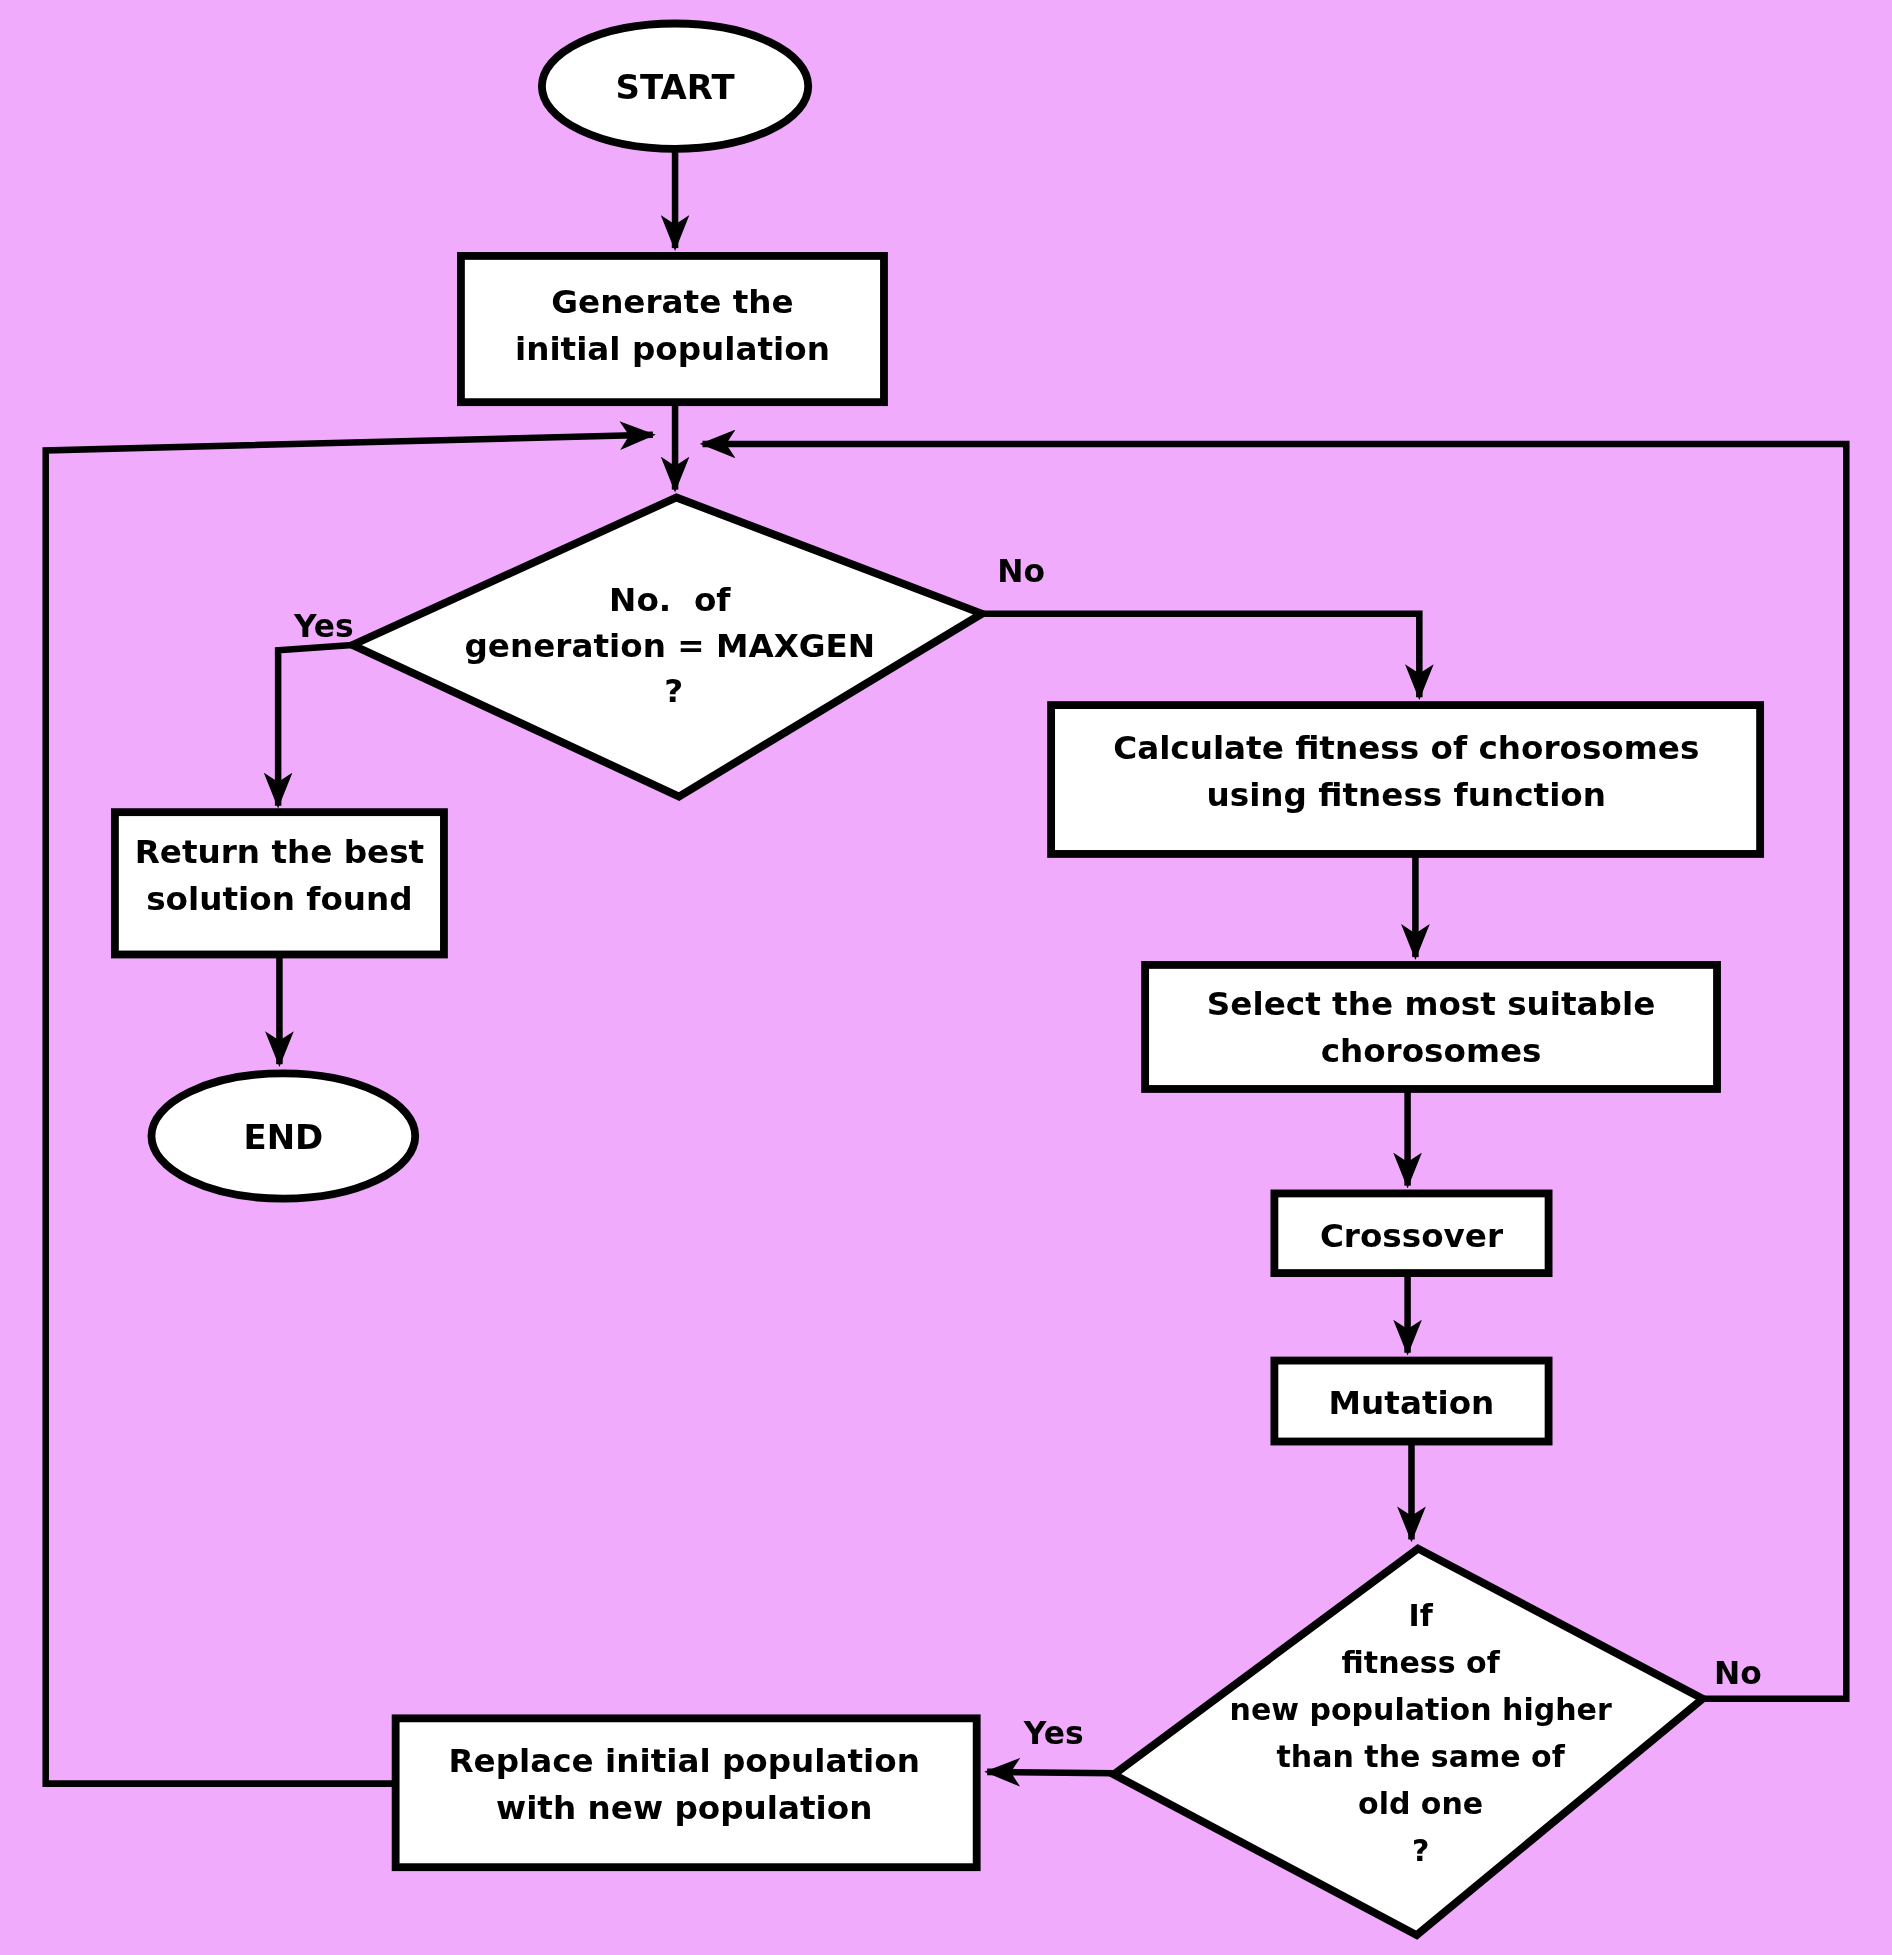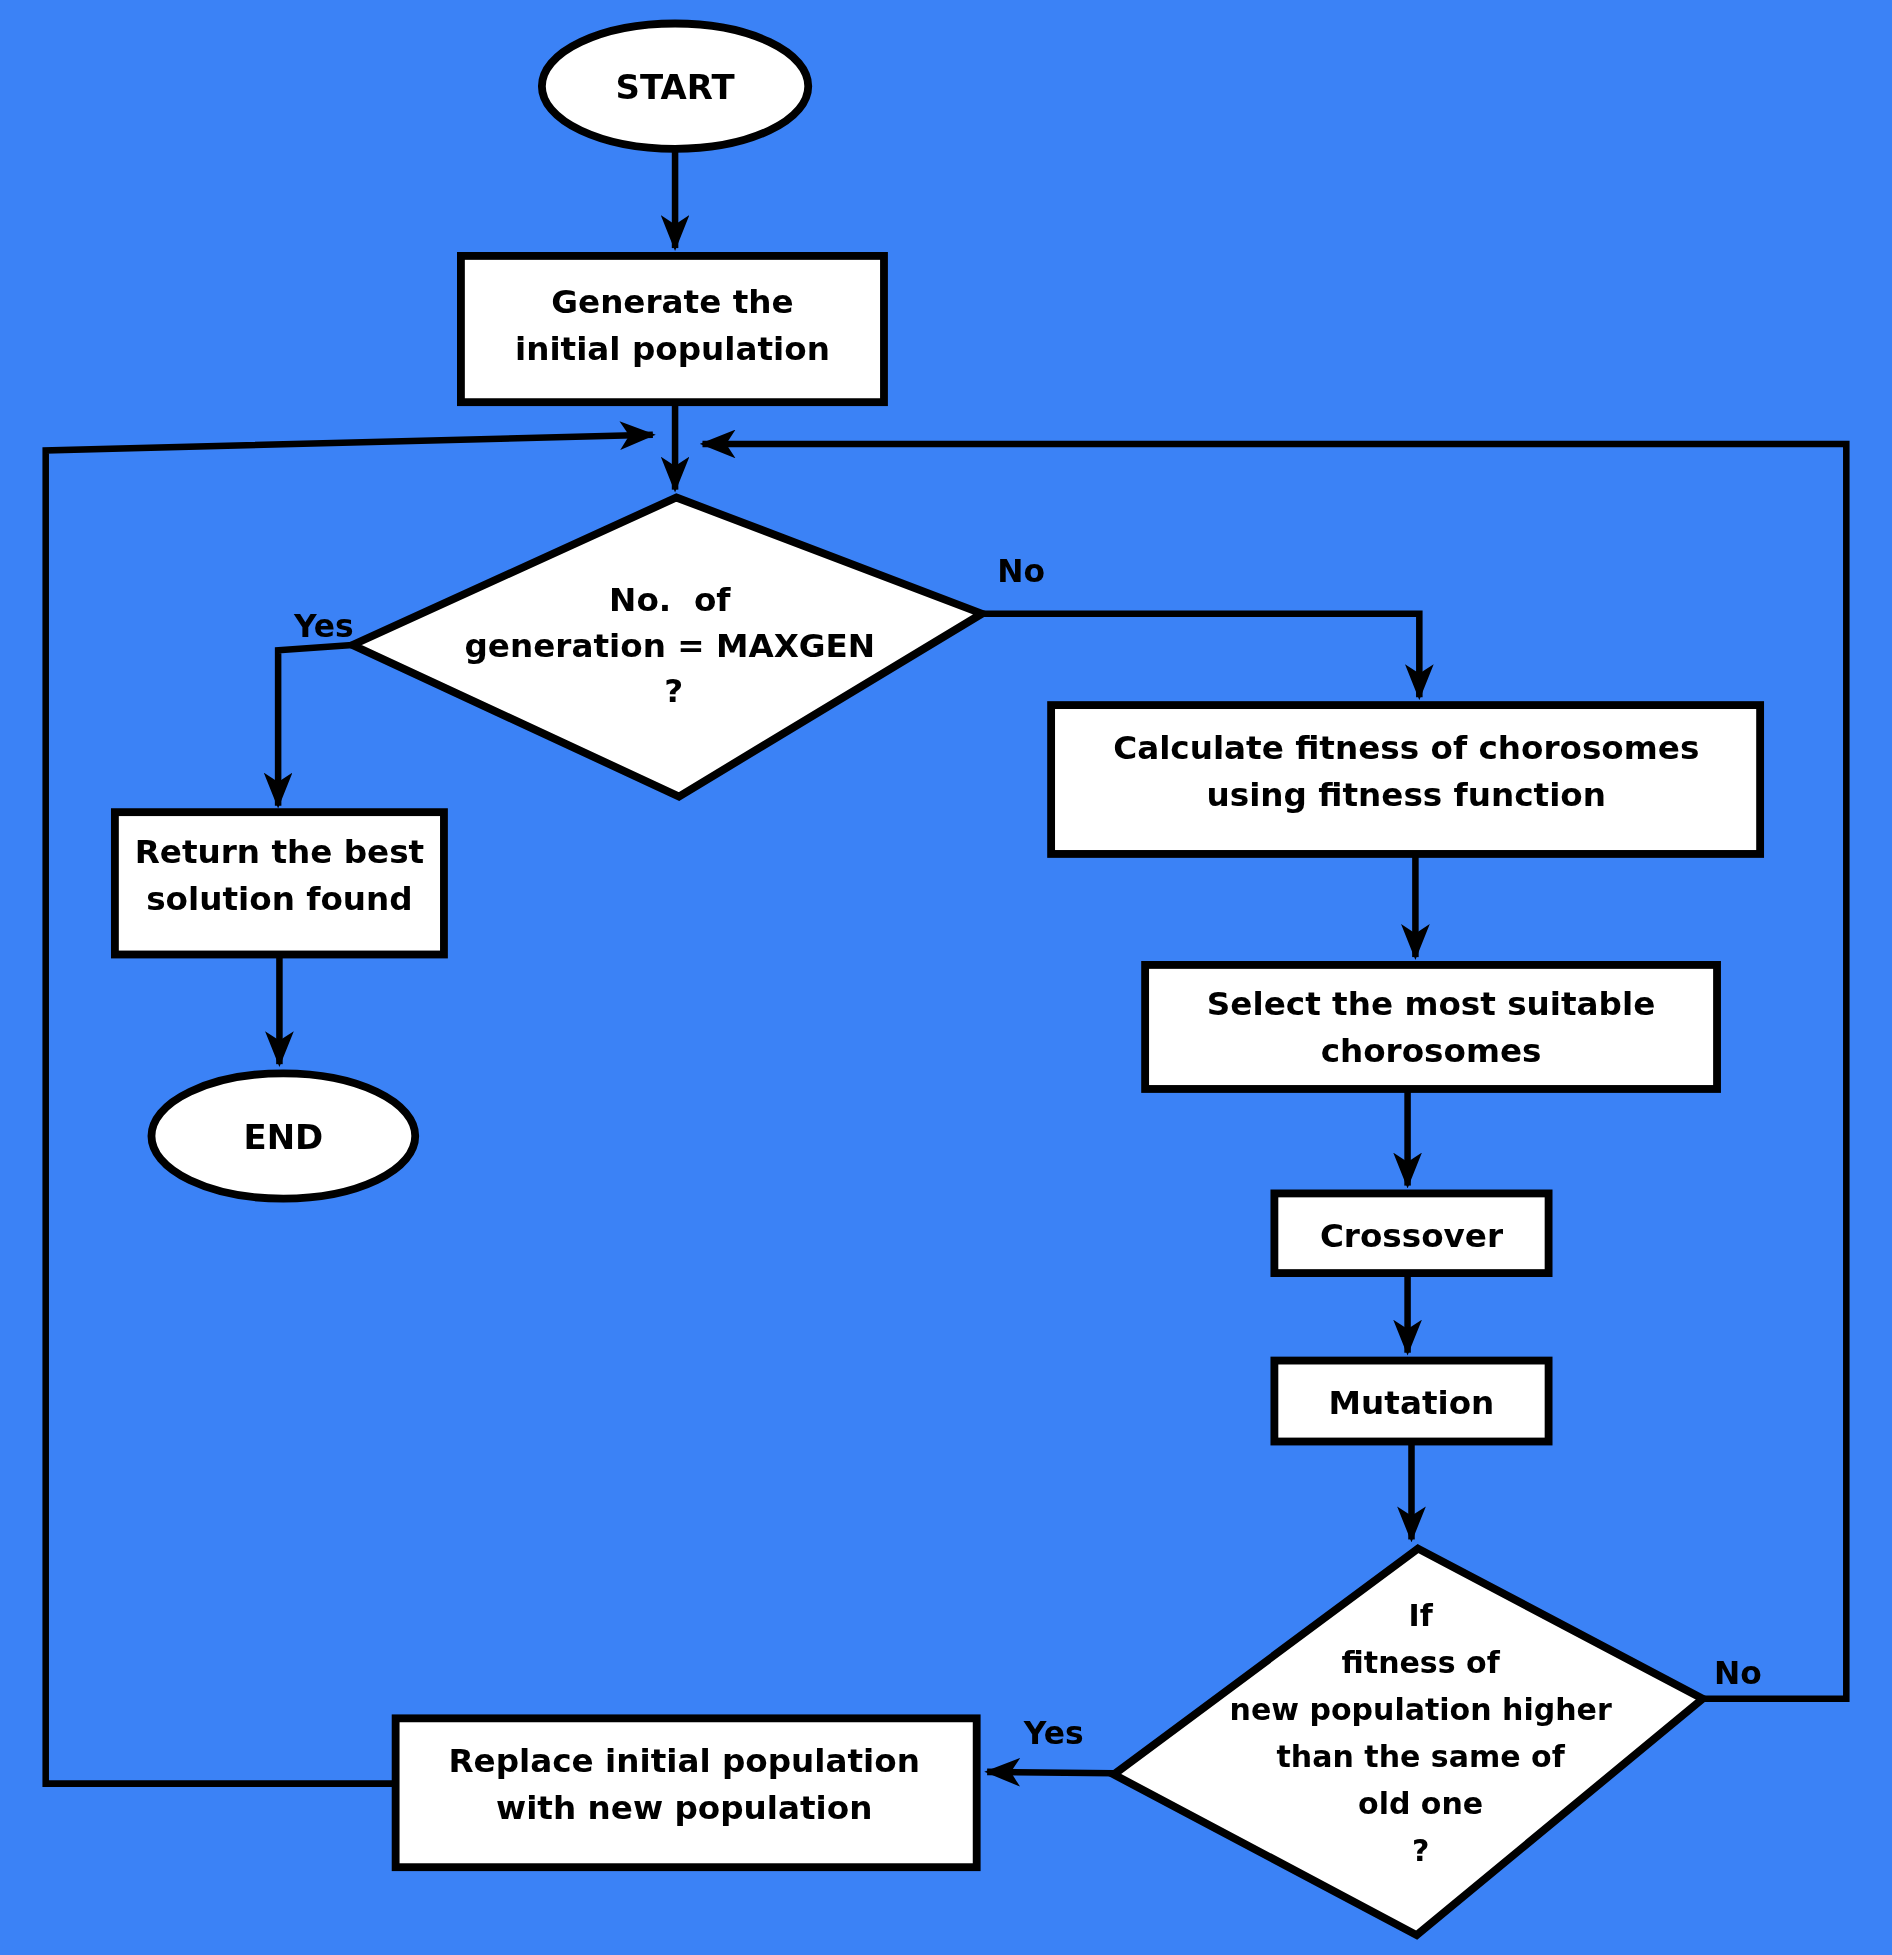--- a/index.html
+++ b/index.html
@@ -3,21 +3,21 @@
 <meta charset="utf-8">
 <style>
   html, body {
     margin: 0;
     padding: 0;
     background: #ffffff;
   }
   .canvas {
     width: 100vw;
     max-width: 100%;
-    background: #3b82f6;
+    background: #f0abfc;
   }
   svg {
     display: block;
     width: 100%;
     height: auto;
     font-family: "DejaVu Sans", "Liberation Sans", sans-serif;
   }
   .shape {
     fill: #ffffff;
     stroke: #000000;

